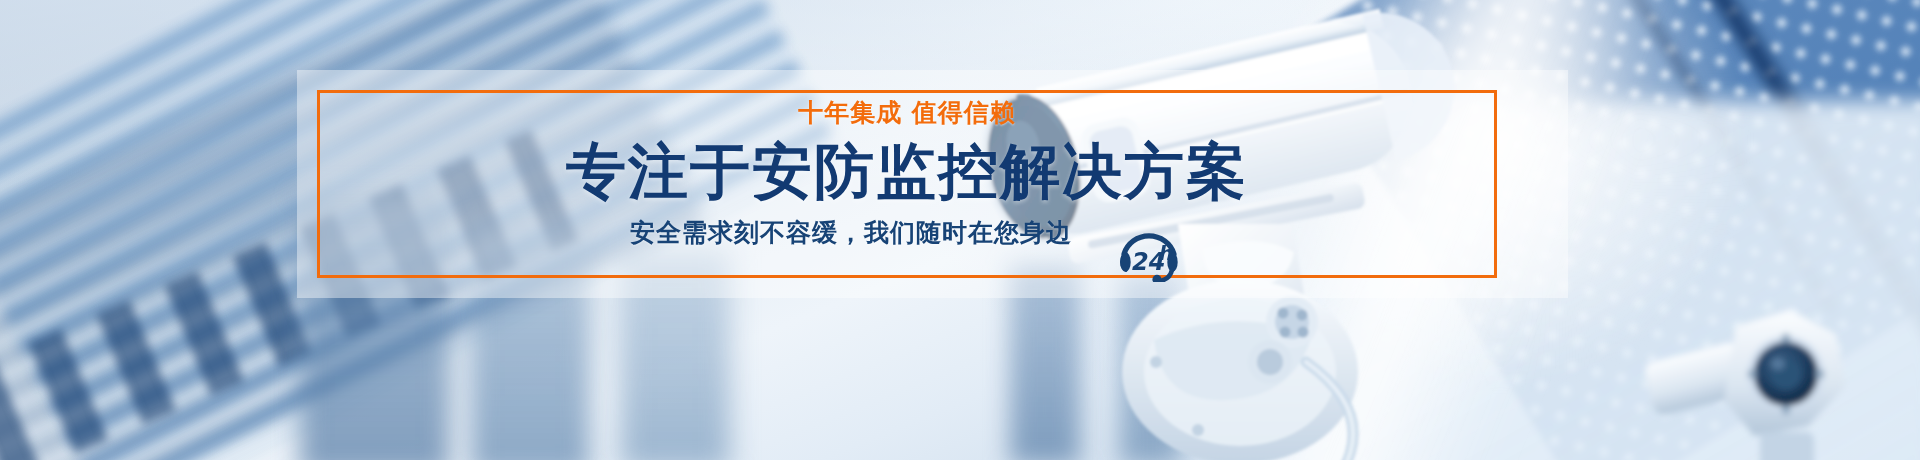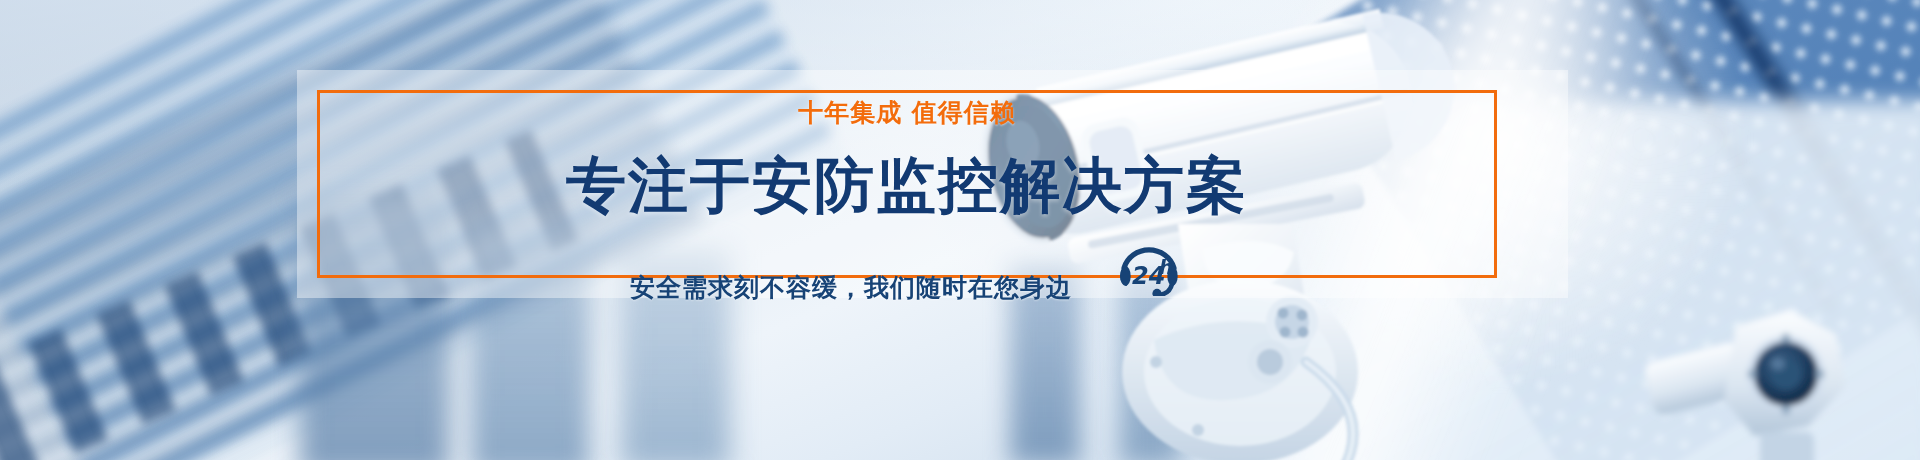--- a/index.html
+++ b/index.html
@@ -212,33 +212,33 @@
     margin-top: 10px;
     font-size: 25px;
     font-weight: bold;
     color: #f36c0c;
     letter-spacing: 1px;
     line-height: 1;
     white-space: nowrap;
     text-shadow: 0 1px 2px rgba(255,255,255,0.55);
   }
   .headline {
-    margin-top: 28px;
+    margin-top: 14px;
     font-size: 60px;
     font-weight: bold;
     color: #123a72;
     letter-spacing: 2px;
     line-height: 1.08;
     white-space: nowrap;
     text-shadow: 0 2px 4px rgba(255,255,255,0.4);
   }
   .subrow {
     margin-top: 16px;
     display: flex;
-    align-items: flex-end;
+    align-items: flex-start;
     gap: 42px;
     white-space: nowrap;
   }
   .subtext {
     font-size: 25px;
     font-weight: bold;
     color: #174376;
     letter-spacing: 1px;
     line-height: 1;
     text-shadow: 0 1px 2px rgba(255,255,255,0.45);

